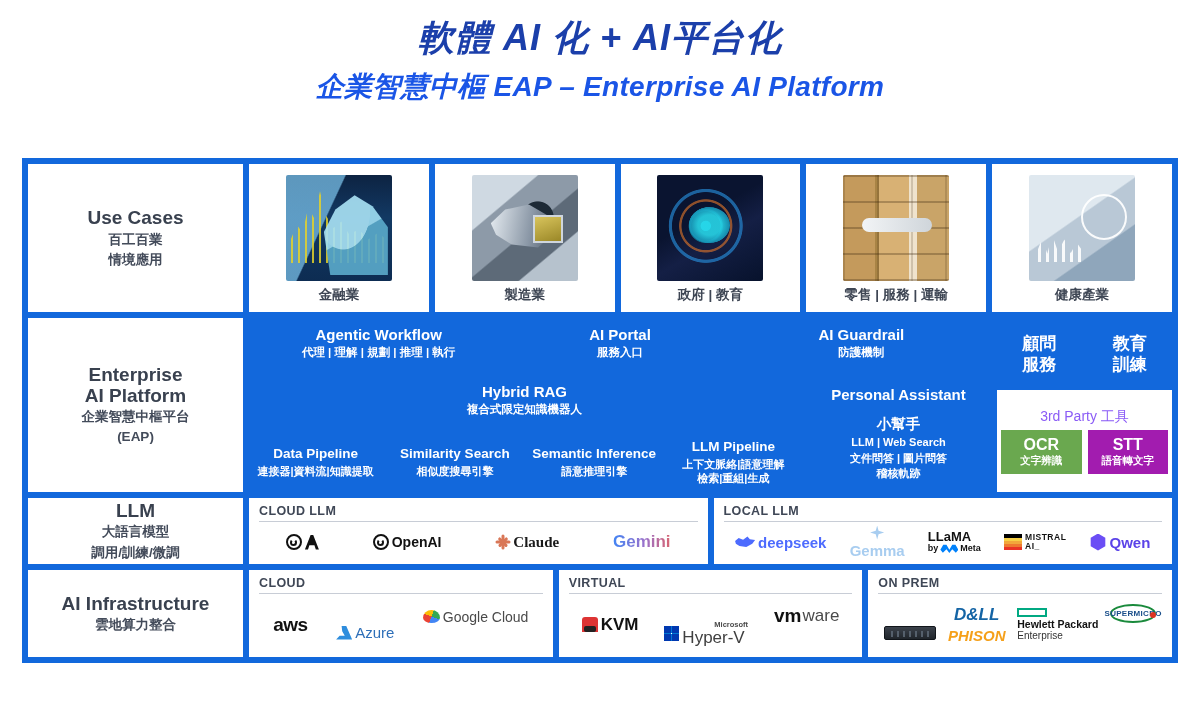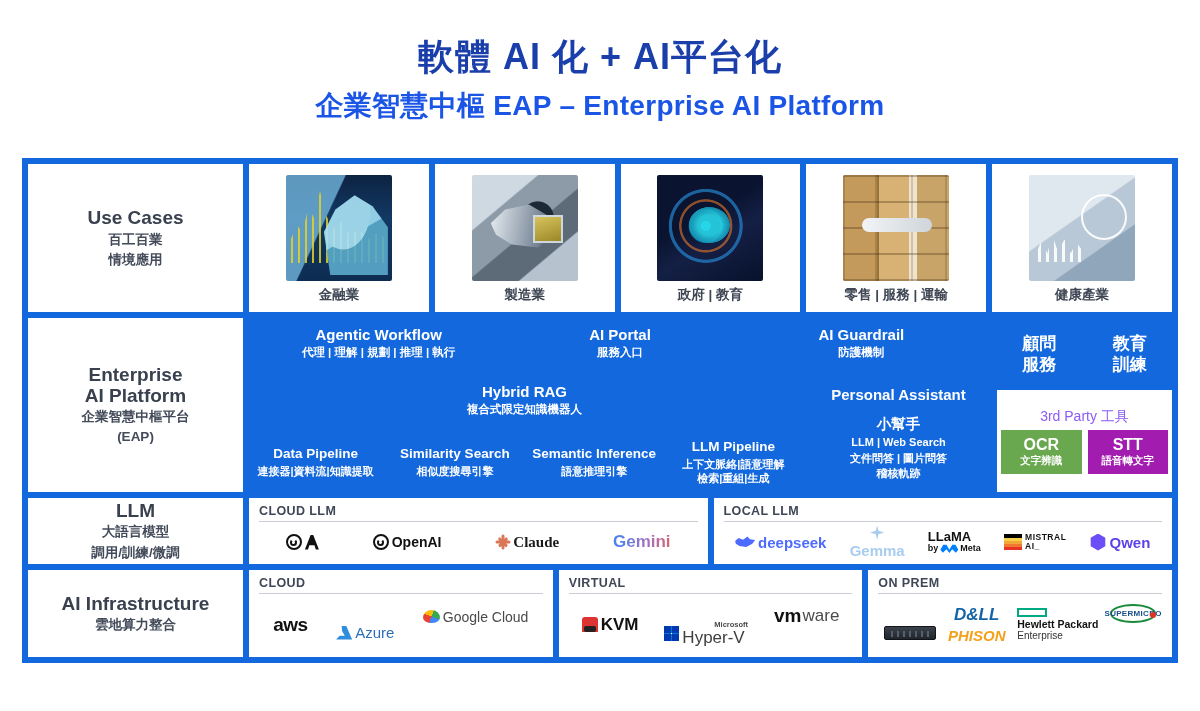--- a/index.html
+++ b/index.html
@@ -4,21 +4,21 @@
 <style>
   * { box-sizing: border-box; margin: 0; padding: 0; }
   html, body {
     width: 1200px; height: 711px;
     background: #ffffff;
     font-family: "Liberation Sans", "DejaVu Sans", sans-serif;
     overflow: hidden;
   }
 
   
-  .titles { text-align: center; padding-top: 37px; }
+  .titles { text-align: center; padding-top: 18px; font-style: italic; }
   .title-main {
     font-size: 36px; font-weight: bold; color: #1b3faa;
     letter-spacing: 1px; line-height: 1.1;
   }
   .title-sub {
     font-size: 28px; font-weight: bold; color: #1a55e6;
     margin-top: 10px; letter-spacing: 0.3px;
   }
 
   

